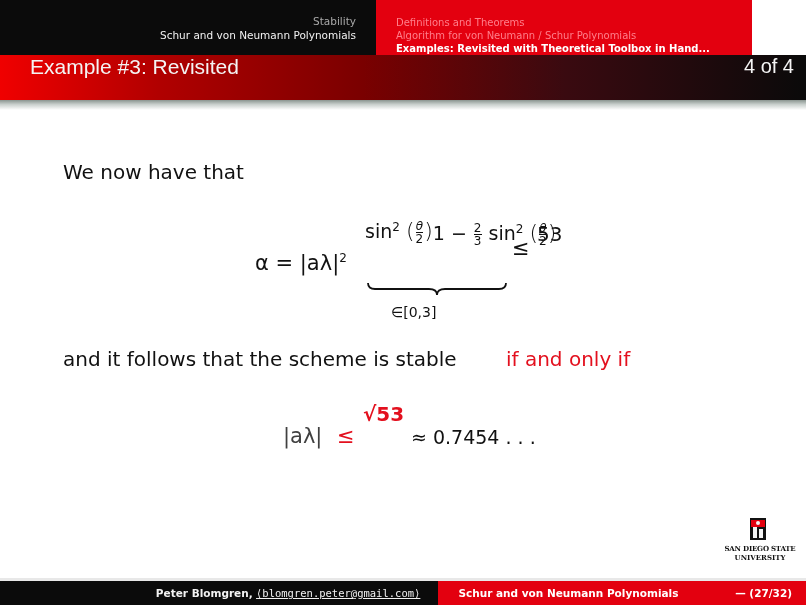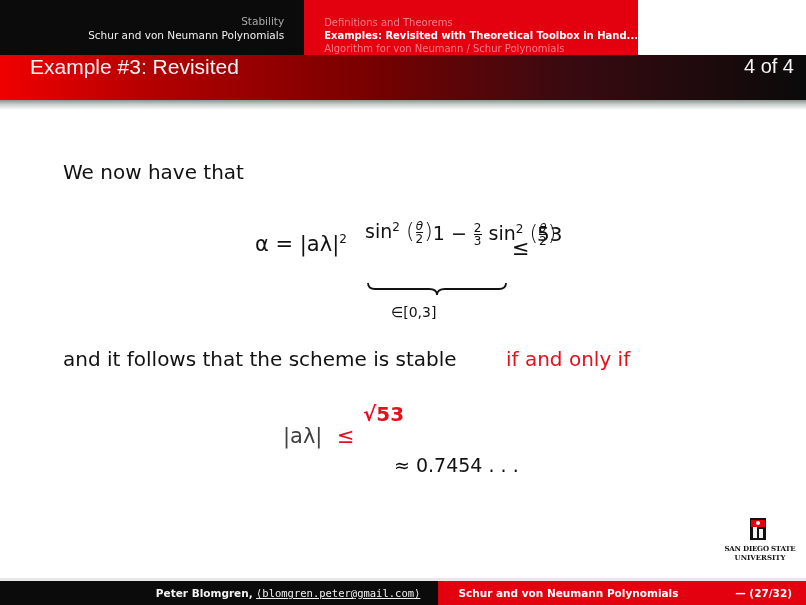--- a/index.html
+++ b/index.html
@@ -3,21 +3,21 @@
 <meta charset="utf-8">
 <style>
   html, body { margin: 0; padding: 0; }
   body {
     width: 806px; height: 605px; overflow: hidden; position: relative;
     background: #ffffff;
     font-family: "DejaVu Sans", sans-serif;
     color: #111;
   }
   
-  .header { position: absolute; left: 0; top: 0; width: 638px; height: 55px; display: flex; }
+  .header { position: absolute; left: 0; top: 0; width: 752px; height: 55px; display: flex; }
   .header-left {
     width: 403px; height: 55px; background: #0b0b0b;
     display: flex; flex-direction: column; align-items: flex-end; justify-content: center;
     padding-right: 20px; box-sizing: border-box;
   }
   .header-left .sec { color: #a9a9a9; font-size: 10.5px; line-height: 14px; font-family: "DejaVu Sans", sans-serif; }
   .header-left .sub { color: #f2f2f2; font-size: 10.5px; line-height: 14px; }
   .header-right {
     width: 403px; height: 55px; background: #e3000f;
     display: flex; flex-direction: column; justify-content: flex-end;
@@ -41,42 +41,42 @@
   }
 
   
   .para { position: absolute; left: 63px; font-size: 20px; color: #111; font-family: "DejaVu Sans", sans-serif; }
   .para1 { top: 160px; }
   .para2 { top: 347px; }
   .red { color: #e3101e; margin-left: 43px; }
 
   .math { position: absolute; font-family: "DejaVu Sans", sans-serif; color: #111; }
   .eq1 { left: 255px; top: 212px; width: 320px; height: 120px; }
-  .eq1 .lhs { position: absolute; left: 0; top: 20px; font-size: 21px; white-space: nowrap; }
+  .eq1 .lhs { position: absolute; left: 0; top: 39px; font-size: 21px; white-space: nowrap; }
   .frac { position: absolute; display: flex; align-items: center; }
   .frac .num, .frac .den { white-space: nowrap; }
   .frac .bar { height: 1.5px; background: #111; align-self: stretch; }
   .eq1 .bigfrac { left: 110px; top: 6px; font-size: 19px; }
   .eq1 .bigfrac .num { padding-bottom: 2px; }
   .eq1 .bigfrac .den { padding-top: 2px; }
   .small { font-size: 12px; vertical-align: super; }
   .tiny-frac { display: inline-flex; flex-direction: column; align-items: center; vertical-align: middle; font-size: 12px; line-height: 12px; margin: 0 1px; }
   .tiny-frac .b { height: 1px; background: #111; align-self: stretch; }
   .paren { font-size: 22px; font-weight: 200; }
   .le { position: absolute; left: 257px; top: 24px; font-size: 21px; }
   .eq1 .rhsfrac { left: 282px; top: 10px; font-size: 20px; }
   .brace { position: absolute; left: 112px; top: 70px; width: 140px; height: 14px; }
   .brace-label { position: absolute; left: 136px; top: 92px; font-size: 14px; }
 
   .eq2 { left: 283px; top: 400px; width: 260px; height: 80px; }
   .eq2 .abs { position: absolute; left: 0; top: 24px; font-size: 21px; color: #404040; }
   .eq2 .le2 { position: absolute; left: 54px; top: 24px; font-size: 21px; color: #e3101e; }
   .eq2 .frac2 { left: 80px; top: 2px; font-size: 20px; color: #e3101e; font-weight: bold; }
   .eq2 .frac2 .bar { background: #e3101e; height: 2px; }
-  .eq2 .approx { position: absolute; left: 111px; top: 26px; font-size: 19px; white-space: nowrap; margin-top: 28px; }
+  .eq2 .approx { position: absolute; left: 128px; top: 26px; font-size: 19px; white-space: nowrap; }
 
   
   .logo { position: absolute; left: 717px; top: 518px; width: 86px; height: 52px; }
   .logo .shield { position: absolute; left: 32px; top: 0; width: 18px; height: 22px; }
   .logo .name1 { position: absolute; left: 0; top: 26px; width: 86px; text-align: center; font-family: "DejaVu Serif", serif; font-size: 7px; font-weight: bold; letter-spacing: -0.2px; color: #111; }
   .logo .name2 { position: absolute; left: 0; top: 35px; width: 86px; text-align: center; font-family: "DejaVu Serif", serif; font-size: 7px; font-weight: bold; color: #111; }
 
   
   .footer { position: absolute; left: 0; top: 581px; width: 806px; height: 24px; display: flex; }
   .footer-left {
@@ -96,22 +96,22 @@
 </head>
 <body>
 
 <div class="header">
   <div class="header-left">
     <div class="sec">Stability</div>
     <div class="sub">Schur and von Neumann Polynomials</div>
   </div>
   <div class="header-right">
     <div class="item">Definitions and Theorems</div>
+    <div class="item">Algorithm for von Neumann / Schur Polynomials</div>
     <div class="item active">Examples: Revisited with Theoretical Toolbox in Hand...</div>
-    <div class="item">Algorithm for von Neumann / Schur Polynomials</div>
   </div>
 </div>
 
 <div class="titlebar">
   <span class="title">Example #3: Revisited</span>
   <span class="pager">4 of 4</span>
 </div>
 <div class="shadow"></div>
 
 <div class="para para1">We now have that</div>

